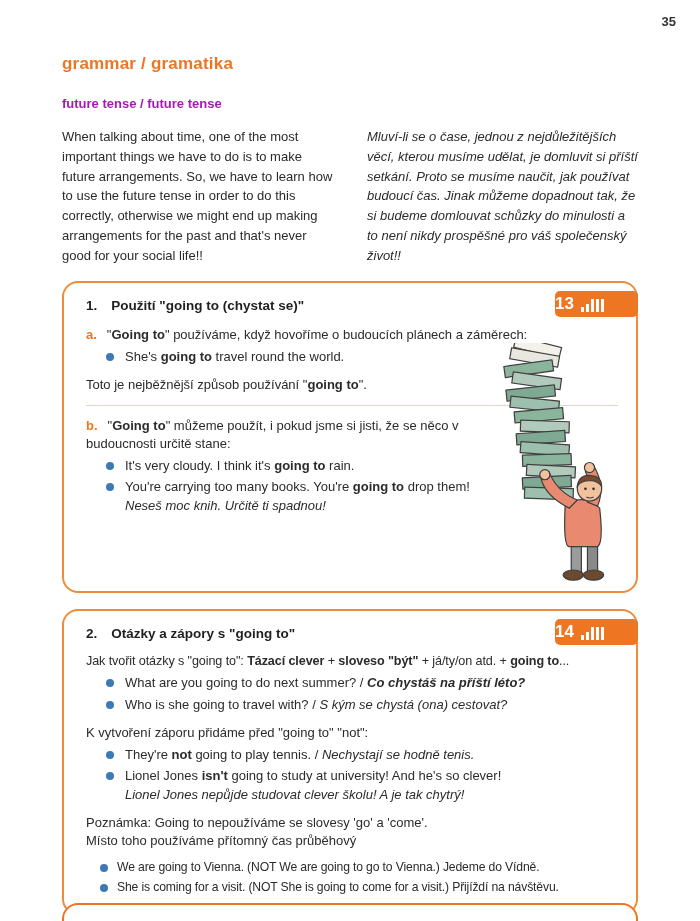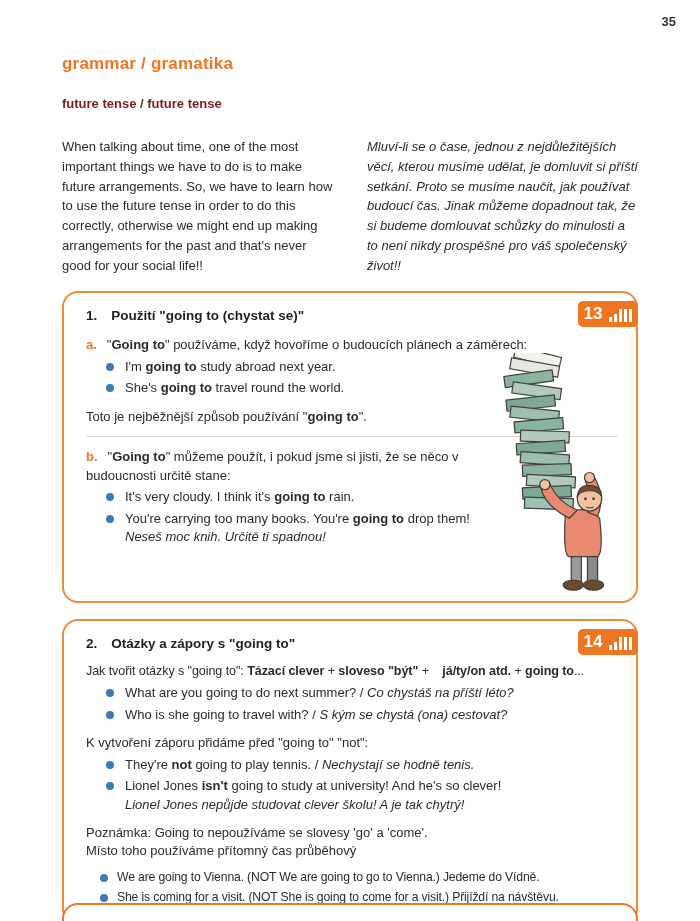--- a/index.html
+++ b/index.html
@@ -6,36 +6,36 @@
   * { margin:0; padding:0; box-sizing:border-box; }
   html, body { width:700px; }
   body {
     height:921px; background:#ffffff; color:#2b2b2b;
     font-family:"Liberation Sans", sans-serif;
     position:relative; overflow:hidden;
   }
   .page { padding:16px 62px; }
   .pagenum { position:absolute; top:14px; right:24px; font-size:13px; font-weight:bold; color:#333; }
   .title { padding-top:38px; color:var(--orange); font-size:17px; font-weight:bold; letter-spacing:.2px; }
-  .subtitle { margin-top:22px; color:#7f1d1d; font-size:13px; font-weight:bold; }
-  .intro { display:flex; gap:34px; margin-top:26px;justify-content:flex-end; }
+  .subtitle { margin-top:22px; color:#a21caf; font-size:13px; font-weight:bold; }
+  .intro { display:flex; gap:34px; margin-top:16px;justify-content:flex-end; }
   .intro .col { flex:1; font-size:13px; line-height:1.52; }
   .intro .cz { font-style:italic; }
 
   .box {
     position:relative; border:2px solid var(--border); border-radius:16px;
     margin-top:16px; padding:13px 18px 13px 22px;
     font-size:13px; line-height:1.42;
   }
   .box1 { min-height:312px; }
   .box-header { display:flex; gap:14px; font-weight:bold; font-size:13.5px; color:#1f1f1f; }
   .badge {
-    position:absolute; top:8px; right:-2px; width:60px; height:26px;
+    position:absolute; top:8px; right:-2px; width:83px; height:26px;
     background:var(--orange); color:#fff; border-radius:5px;
-    display:flex; align-items:center; justify-content:center; gap:7px;
+    display:flex; align-items:center; gap:7px;
   }
   .badge-num { font-weight:bold; font-size:17px; }
   .bars { display:inline-flex; align-items:flex-end; gap:2px; height:15px; }
   .bars i { display:block; width:3px; background:#fff; }
   .bars i:nth-child(1){height:5px;} .bars i:nth-child(2){height:8px;}
   .bars i:nth-child(3){height:13px;} .bars i:nth-child(4){height:13px;} .bars i:nth-child(5){height:13px;}
 
   .rule { margin-top:11px; }
   .letter { color:var(--orange); font-weight:bold; margin-right:10px; }
   .ex { display:flex; margin:3px 0 3px 20px; }
@@ -86,24 +86,20 @@
     </div>
     <div class="box-header">
       <span>1.</span>
       <span>Použití "going to (chystat se)"</span>
     </div>
 
     <div class="rule">
       <span class="letter">a.</span><span>"<span style="font-weight: bold;">Going to</span>" používáme, když hovoříme o budoucích plánech a záměrech:</span>
     </div>
 
-    <div class="ex">
-      <span class="dot"></span>
-      <div class="ex-text">I'm <span style="font-weight: bold;">going to</span> study abroad next year.</div>
-    </div>
     <div class="ex">
       <span class="dot"></span>
       <div class="ex-text">She's <span style="font-weight: bold;">going to</span> travel round the world.</div>
     </div>
 
     <p class="para">Toto je nejběžnější způsob používání "<span style="font-weight: bold;">going to</span>".</p>
 
     <div class="divider"></div>
 
     <div class="rule w-limit">
@@ -170,25 +166,25 @@
           <i></i>
           <i></i>
           <i></i>
         </span>
     </div>
     <div class="box-header">
       <span>2.</span>
       <span>Otázky a zápory s "going to"</span>
     </div>
 
-    <p class="para formula">Jak tvořit otázky s "going to": <span style="font-weight: bold;">Tázací clever</span> + <span style="font-weight: bold;">sloveso "být"</span> + <span style="font-weight: bold; margin-left: 10px;">já/ty/on atd.</span> + <span style="font-weight: bold;">going to</span>...</p>
-
-    <div class="ex">
-      <span class="dot"></span>
-      <div class="ex-text">What are you going to do next summer? / <span style="font-style: italic;">Co chystáš na příští léto?</span></div>
+    <p class="para formula">Jak tvořit otázky s "going to": <span style="font-weight: bold;">Tázací clever</span> + <span style="font-weight: bold;">sloveso "být"</span> + <span style="font-weight: normal;">já/ty/on atd.</span> + <span style="font-weight: bold;">going to</span>...</p>
+
+    <div class="ex">
+      <span class="dot"></span>
+      <div class="ex-text">What are you going to do next summer? / <span style="font-style: italic; font-weight: bold;">Co chystáš na příští léto?</span></div>
     </div>
     <div class="ex">
       <span class="dot"></span>
       <div class="ex-text">Who is she going to travel with? / <span style="font-style: italic;">S kým se chystá (ona) cestovat?</span></div>
     </div>
 
     <p class="para">K vytvoření záporu přidáme před "going to" "not":</p>
 
     <div class="ex">
       <span class="dot"></span>

